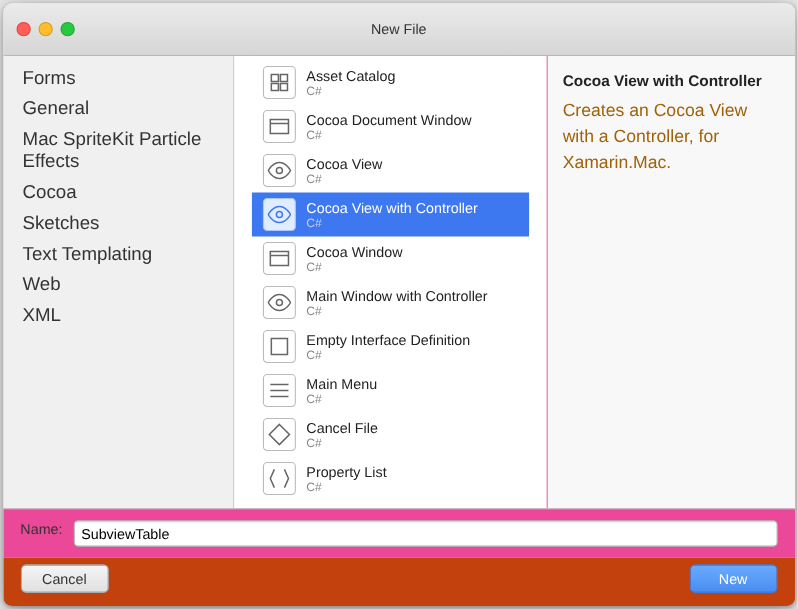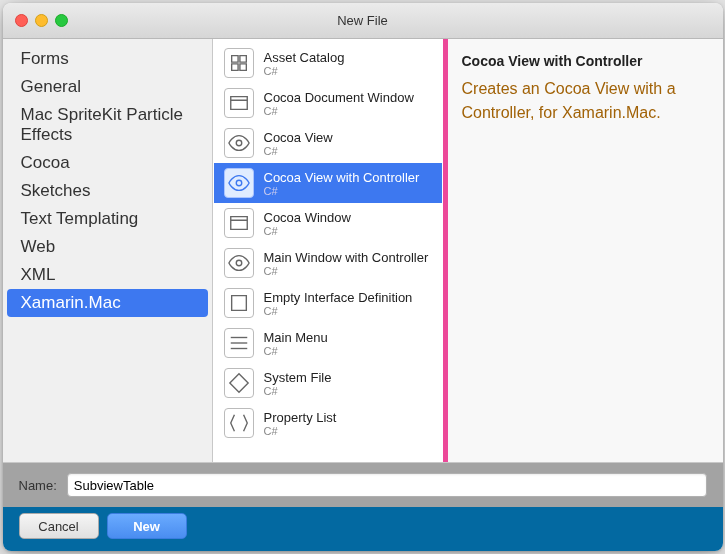--- a/index.html
+++ b/index.html
@@ -18,21 +18,21 @@
       width: 720px;
       height: 548px;
       background: #f5f5f5;
       border-radius: 8px;
       box-shadow: 0 4px 24px rgba(0,0,0,0.35), 0 1px 3px rgba(0,0,0,0.2);
       display: flex;
       flex-direction: column;
       overflow: hidden;
     }
     .titlebar {
-      height: 36px;
+      height: 48px;
       background: linear-gradient(to bottom, #ebebeb, #d6d6d6);
       border-bottom: 1px solid #b8b8b8;
       display: flex;
       align-items: center;
       justify-content: center;
       position: relative;
       border-radius: 8px 8px 0 0;
     }
     .traffic-lights {
       position: absolute;
@@ -76,25 +76,25 @@
       border-radius: 4px;
       margin: 0 4px;
     }
     .sidebar-item.selected {
       background: #3d78f0;
       color: white;
       border-radius: 4px;
     }
     
     .file-list {
-      width: 235px;
-      border-right: 5px solid #ec4899;
+      width: 285px;
+      border-right: 1px solid #ec4899;
       background: #fff;
       overflow-y: auto;
-      padding: 4px 1px;
+      padding: 4px 16px;
     }
     .file-item {
       display: flex;
       align-items: center;
       padding: 5px 10px;
       cursor: pointer;
       gap: 10px;
     }
     .file-item.selected {
       background: #3d78f0;
@@ -141,25 +141,25 @@
       color: #222;
       margin-bottom: 8px;
     }
     .detail-desc {
       font-size: 16px;
       color: #a16207;
       line-height: 1.5;
     }
     
     .bottom-bar {
-      background: #a3a3a3;
+      background: #ec4899;
       border-top: 1px solid #c8c8c8;
       padding: 10px 16px;
       display: flex;
-      align-items: center;
+      align-items: flex-start;
       gap: 10px;
     }
     .name-label {
       font-size: 13px;
       color: #333;
       flex-shrink: 0;
     }
     .name-input {
       flex: 1;
       height: 24px;
@@ -167,43 +167,43 @@
       border-radius: 4px;
       padding: 2px 6px;
       font-size: 13px;
       background: #fff;
       outline: none;
       box-shadow: inset 0 1px 2px rgba(0,0,0,0.08);
     }
     .buttons-row {
       display: flex;
       gap: 8px;
-      justify-content: flex-start;
+      justify-content: space-between;
       padding: 6px 16px 12px;
-      background: #0369a1;
+      background: #c2410c;
     }
     .btn {
       min-width: 80px;
       height: 26px;
       border-radius: 5px;
       font-size: 13px;
       cursor: pointer;
       border: 1px solid #aaa;
       background: linear-gradient(to bottom, #f5f5f5, #e0e0e0);
       color: #333;
       display: flex;
       align-items: center;
       justify-content: center;
       padding: 0 16px;
     }
     .btn-primary {
       background: linear-gradient(to bottom, #6aabff, #4a8df0);
       border: 1px solid #3a7de0;
       color: #fff;
-      font-weight: 700;
+      font-weight: 400;
     }
     
     .file-icon svg {
       width: 22px;
       height: 22px;
     }
   </style>
 </head>
 <body>
 
@@ -222,21 +222,20 @@
 
     <div class="sidebar">
     <div class="sidebar-item">Forms</div>
         <div class="sidebar-item">General</div>
         <div class="sidebar-item">Mac SpriteKit Particle Effects</div>
         <div class="sidebar-item">Cocoa</div>
         <div class="sidebar-item">Sketches</div>
         <div class="sidebar-item">Text Templating</div>
         <div class="sidebar-item">Web</div>
         <div class="sidebar-item">XML</div>
-        <div class="sidebar-item selected">Xamarin.Mac</div>
       </div>
 
     <div class="file-list">
     <div class="file-item">
           <div class="file-icon">
             <svg viewBox="0 0 24 24" fill="none" stroke="#666" stroke-width="1.5" width="20" height="20">
               <path d="M4 4h7v7H4z"></path>
               <path d="M13 4h7v7h-7z"></path>
               <path d="M4 13h7v7H4z"></path>
               <path d="M13 13h7v7h-7z"></path>
@@ -331,21 +330,21 @@
             <span class="file-sub">C#</span>
           </div>
         </div>
         <div class="file-item">
           <div class="file-icon">
             <svg viewBox="0 0 24 24" fill="none" stroke="#666" stroke-width="1.5" width="20" height="20">
               <path d="M12 2l10 10-10 10L2 12z"></path>
             </svg>
           </div>
           <div class="file-info">
-            <span class="file-name">System File</span>
+            <span class="file-name">Cancel File</span>
             <span class="file-sub">C#</span>
           </div>
         </div>
         <div class="file-item">
           <div class="file-icon">
             <svg viewBox="0 0 24 24" fill="none" stroke="#666" stroke-width="1.5" width="20" height="20">
               <path d="M7 3l-4 9 4 9"></path>
               <path d="M17 3l4 9-4 9"></path>
             </svg>
           </div>

